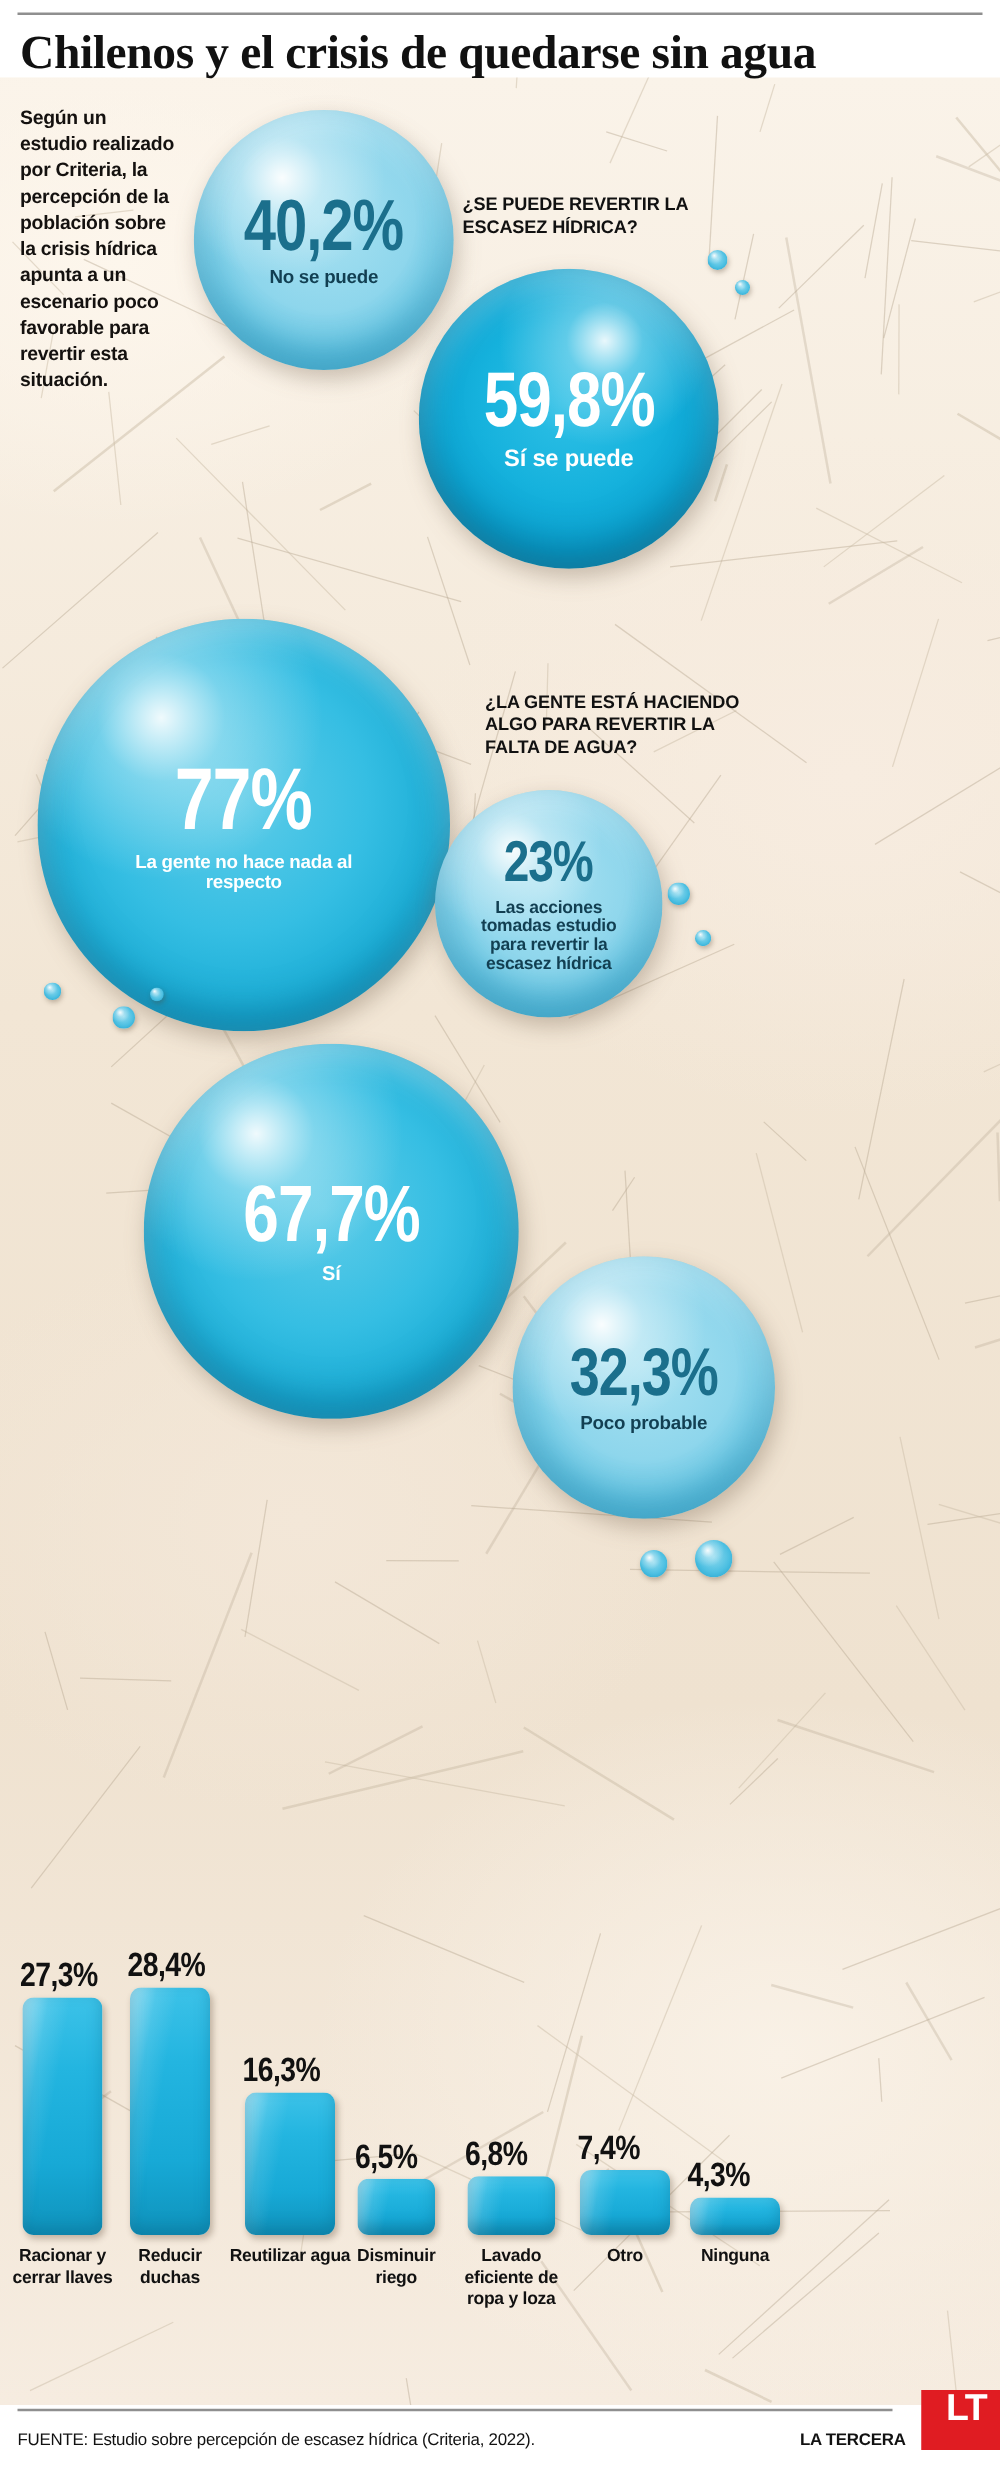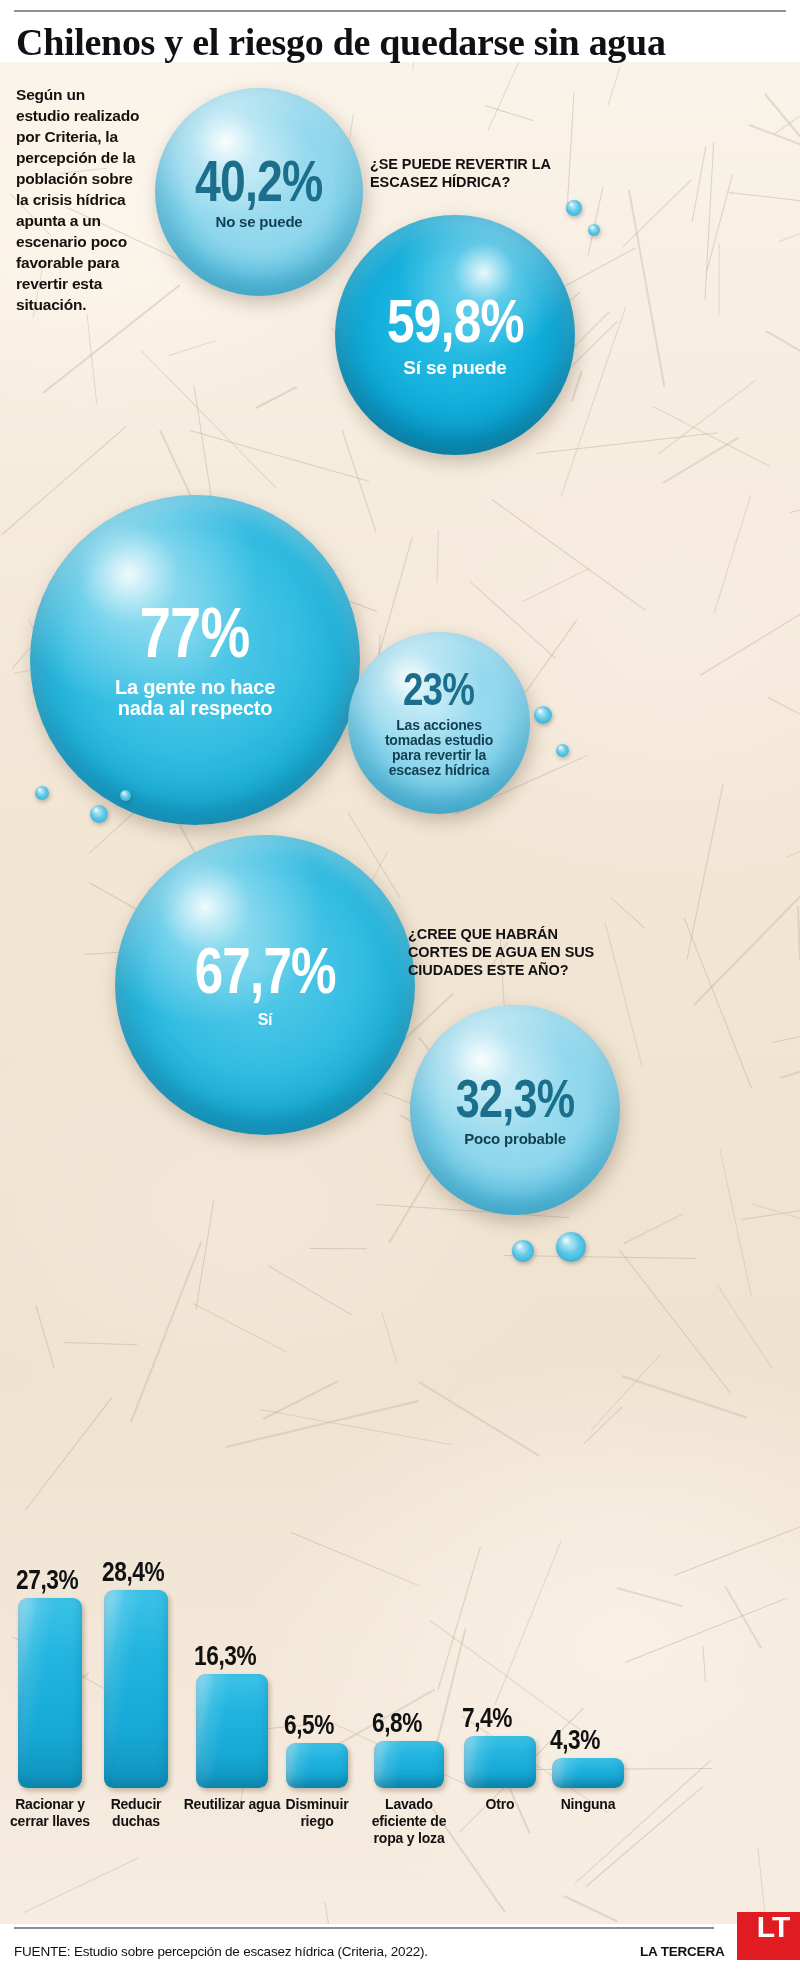--- a/index.html
+++ b/index.html
@@ -336,62 +336,62 @@
       <div class="crack light" style="left: 303.999px; top: 826.52px; width: 86.3339px; transform: rotate(65.3778deg);"></div>
       <div class="crack light" style="left: 29.146px; top: 557.02px; width: 59.5682px; transform: rotate(66.12deg);"></div>
       <div class="crack" style="left: 458.96px; top: 1769.51px; width: 175.812px; transform: rotate(-44.9301deg);"></div>
       <div class="crack light" style="left: 23.5939px; top: 1849.87px; width: 126.987px; transform: rotate(-25.5deg);"></div>
       <div class="crack w2" style="left: 662.688px; top: 420.389px; width: 88.0837px; transform: rotate(-31.0509deg);"></div>
       <div class="crack w2" style="left: 130.558px; top: 1358.54px; width: 193.05px; transform: rotate(-68.6428deg);"></div>
       <div class="crack" style="left: 767.647px; top: 634.7px; width: 71.4114px; transform: rotate(27.3563deg);"></div>
     </div>
 
   <div class="rule-top"></div>
-  <div class="headline">Chilenos y el riesgo de quedarse sin agua</div>
+  <div class="headline">Chilenos y el crisis de quedarse sin agua</div>
 
   <div class="intro">Según un estudio realizado por Criteria, la percepción de la población sobre la crisis hídrica apunta a un escenario poco favorable para revertir esta situación.</div>
 
   <div class="bubble light" style="left:155px; top:88px; width:208px; height:208px;">
     <div class="pct" style="font-size:58px;">40,2%</div>
     <div class="cap" style="font-size:15px; margin-top:6px; width:170px;">No se puede</div>
   </div>
 
   <div class="qlabel" style="left:370px; top:155px; width:215px;">¿SE PUEDE REVERTIR LA ESCASEZ HÍDRICA?</div>
 
   <div class="bubble dark" style="left:335px; top:215px; width:240px; height:240px;">
     <div class="pct" style="font-size:62px;">59,8%</div>
     <div class="cap" style="font-size:19px; margin-top:7px; width:190px;">Sí se puede</div>
   </div>
 
   <div class="droplet" style="left:566px; top:200px; width:16px; height:16px;"></div>
   <div class="droplet" style="left:588px; top:224px; width:12px; height:12px;"></div>
 
   <div class="bubble mid" style="left:30px; top:495px; width:330px; height:330px;">
     <div class="pct" style="font-size:70px;">77%</div>
-    <div class="cap" style="font-size:20px; margin-top:10px; width:175px;">La gente no hace nada al respecto</div>
-  </div>
-
+    <div class="cap" style="font-size:15px; margin-top:10px; width:175px;">La gente no hace nada al respecto</div>
+  </div>
+
+  <div class="qlabel" style="left:388px; top:553px; width:215px;">¿LA GENTE ESTÁ HACIENDO ALGO PARA REVERTIR LA FALTA DE AGUA?</div>
 
   <div class="bubble light" style="left:348px; top:632px; width:182px; height:182px;">
     <div class="pct" style="font-size:46px;">23%</div>
     <div class="cap" style="font-size:14px; margin-top:6px; width:140px;">Las acciones tomadas estudio para revertir la escasez hídrica</div>
   </div>
 
   <div class="droplet" style="left:534px; top:706px; width:18px; height:18px;"></div>
   <div class="droplet" style="left:556px; top:744px; width:13px; height:13px;"></div>
   <div class="droplet" style="left:35px; top:786px; width:14px; height:14px;"></div>
   <div class="droplet" style="left:90px; top:805px; width:18px; height:18px;"></div>
   <div class="droplet" style="left:120px; top:790px; width:11px; height:11px;"></div>
 
   <div class="bubble mid" style="left:115px; top:835px; width:300px; height:300px;">
     <div class="pct" style="font-size:64px;">67,7%</div>
     <div class="cap" style="font-size:16px; margin-top:9px; width:150px;">Sí</div>
   </div>
 
-  <div class="qlabel" style="left:408px; top:925px; width:205px;">¿CREE QUE HABRÁN CORTES DE AGUA EN SUS CIUDADES ESTE AÑO?</div>
 
   <div class="bubble light" style="left:410px; top:1005px; width:210px; height:210px;">
     <div class="pct" style="font-size:54px;">32,3%</div>
     <div class="cap" style="font-size:15px; margin-top:7px; width:165px;">Poco probable</div>
   </div>
 
   <div class="droplet" style="left:512px; top:1240px; width:22px; height:22px;"></div>
   <div class="droplet" style="left:556px; top:1232px; width:30px; height:30px;"></div>
 
   <div id="barchart" style="position:absolute; left:0px; top:1560px; width:800px; height:340px;">

